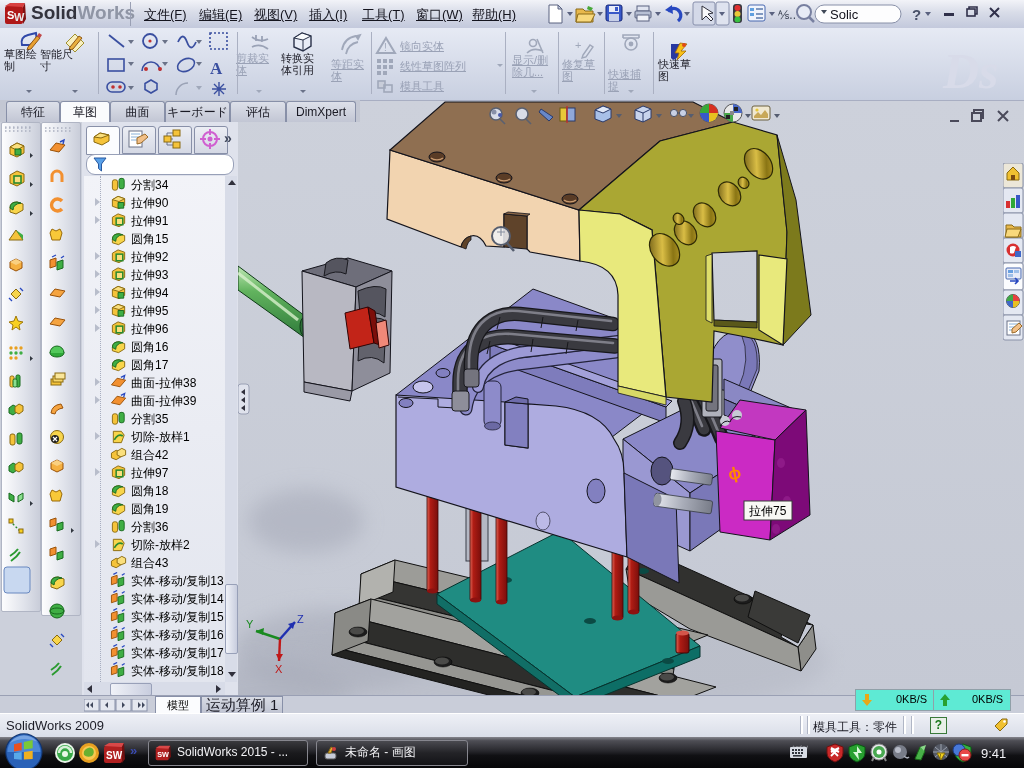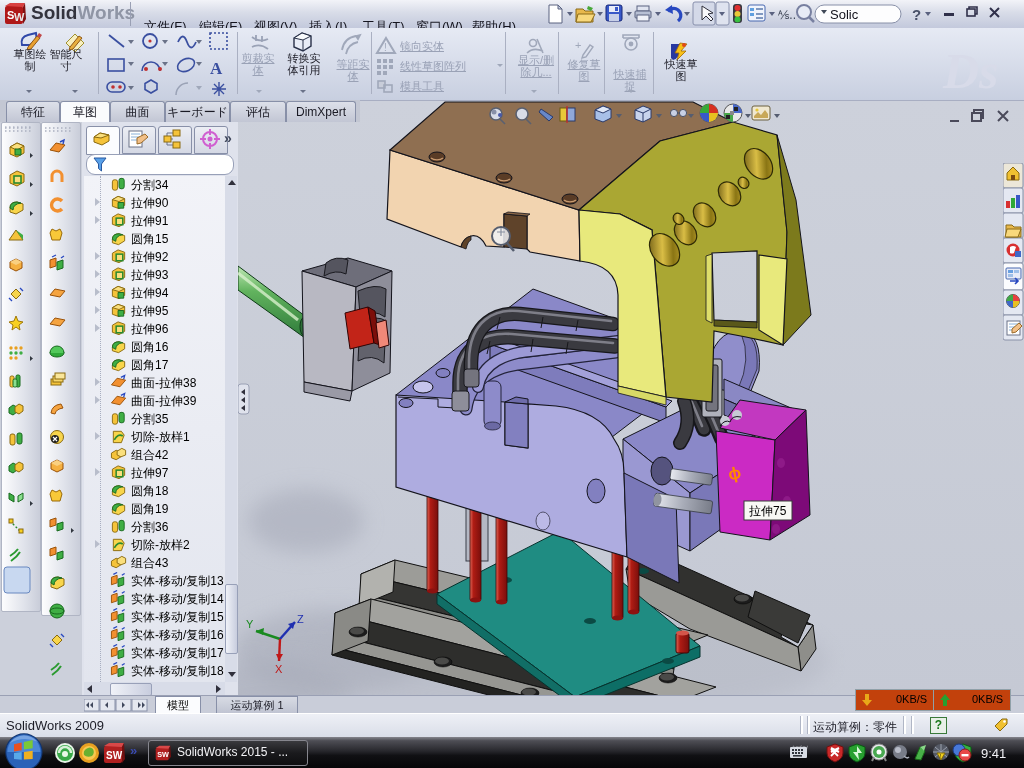--- a/index.html
+++ b/index.html
@@ -4,24 +4,24 @@
 <style>
 html,body{margin:0;padding:0;width:1024px;height:768px;overflow:hidden;}
 body{font-family:"Liberation Sans",sans-serif;position:relative;background:#c9cdd7;}
 .abs{position:absolute;}
 
 #titlebar{left:0;top:0;width:1024px;height:28px;background:linear-gradient(#f2f3f8,#d8dce8 45%,#c3c9dc);border-bottom:1px solid #8b92ac;}
 #logocube{left:4px;top:3px;width:22px;height:22px;}
 #logotext{left:31px;top:2px;font-size:19px;font-weight:bold;letter-spacing:0px;color:#33333d;}
 #logotext .w{color:#8f95a5;}
 #menudiv{left:130px;top:2px;width:1px;height:24px;background:#9aa0b4;}
-.menu{top:18px;font-size:13px;color:#15151f;text-decoration:underline;}
+.menu{top:6px;font-size:13px;color:#15151f;text-decoration:underline;}
 
 #cmdbar{left:0;top:28px;width:1024px;height:72px;background:linear-gradient(#e6eaf4,#c8cfe0);border-bottom:1px solid #a8aec2;}
-.cmdtxt{font-size:11px;line-height:12px;text-align:center;color:#23232d;}
+.cmdtxt{font-size:11px;line-height:12px;color:#23232d;}
 .cmdgray{color:#9aa2b6;text-decoration:underline;}
 .vsep{position:absolute;width:1px;background:#aab0c2;}
 .dd{position:absolute;width:0;height:0;border-left:3px solid transparent;border-right:3px solid transparent;border-top:3px solid #6a7288;}
 .ddg{border-top-color:#a0a8ba;}
 
 #tabrow{left:0;top:100px;width:360px;height:22px;background:#c3c7d3;z-index:6;}
 .tab{position:absolute;top:1px;height:20px;background:linear-gradient(#dde0e9,#c2c6d4);border:1px solid #8890a8;border-bottom:none;border-radius:3px 3px 0 0;font-size:12px;color:#1a1a24;text-align:center;line-height:20px;}
 .tab.active{background:#fafbfd;z-index:3;}
 
 #leftbars{left:0;top:122px;width:82px;height:573px;background:#ccd0db;}
@@ -1020,39 +1020,39 @@
         <rect x="48" y="0" width="15" height="12"></rect>
       </g>
   <g fill="#40485c">
         <path d="M5,3 l-3,3 3,3 Z M9,3 l-3,3 3,3 Z"></path>
         <path d="M24,3 l-3,3 3,3 Z"></path>
         <path d="M38,3 l3,3 -3,3 Z"></path>
         <path d="M54,3 l3,3 -3,3 Z M58,3 l3,3 -3,3 Z"></path>
       </g>
  </svg>
  <div class="abs" style="left:155px;top:0;width:44px;height:16px;background:#fbfcfe;border:1px solid #8890a8;border-bottom:none;font-size:11px;text-align:center;line-height:16px;color:#000">模型</div>
- <div class="abs" style="left:216px;top:0;width:80px;height:16px;background:linear-gradient(#d8dbe4,#c0c4d2);border:1px solid #8890a8;border-bottom:none;font-size:11px;text-align:center;line-height:16px;color:#1a1a24">运动算例 1</div>
+ <div class="abs" style="left:201px;top:0;width:80px;height:16px;background:linear-gradient(#d8dbe4,#c0c4d2);border:1px solid #8890a8;border-bottom:none;font-size:15px;text-align:center;line-height:16px;color:#1a1a24">运动算例 1</div>
 </div>
 
-<div class="abs" style="left:855px;top:689px;width:154px;height:20px;background:#c2410c;border:1px solid #90a0a8;font-size:11px;color:#000">
+<div class="abs" style="left:855px;top:689px;width:154px;height:20px;background:#5eead4;border:1px solid #90a0a8;font-size:11px;color:#000">
  <svg class="abs" style="left:5px;top:4px" width="12" height="12" viewBox="0 0 12 12">
       <path d="M6,12 L1,6 h3 V0 h4 V6 h3 Z" fill="#e8a818"></path>
     </svg>
  <div class="abs" style="left:40px;top:3px">0KB/S</div>
  <div class="abs" style="left:77px;top:0;width:1px;height:20px;background:#90a0a8"></div>
  <svg class="abs" style="left:83px;top:4px" width="12" height="12" viewBox="0 0 12 12">
       <path d="M6,0 L11,6 h-3 V12 h-4 V6 h-3 Z" fill="#28a030"></path>
     </svg>
  <div class="abs" style="left:116px;top:3px">0KB/S</div>
 </div>
 <div class="abs" id="statusbar">
  <div class="abs" style="left:6px;top:4px">SolidWorks 2009</div>
  <div class="abs" style="left:800px;top:2px;width:2px;height:18px;background:#fff;border-left:1px solid #b0b6c6"></div>
  <div class="abs" style="left:807px;top:2px;width:2px;height:18px;background:#fff;border-left:1px solid #b0b6c6"></div>
- <div class="abs" style="left:813px;top:5px;font-size:12px">运动算例：零件</div>
+ <div class="abs" style="left:813px;top:5px;font-size:12px">模具工具：零件</div>
  <div class="abs" style="left:903px;top:2px;width:2px;height:18px;background:#fff;border-left:1px solid #b0b6c6"></div>
  <div class="abs" style="left:911px;top:2px;width:2px;height:18px;background:#fff;border-left:1px solid #b0b6c6"></div>
  <div class="abs" style="left:930px;top:3px;width:15px;height:15px;background:#e8f0e8;border:1px solid #3a7a3a;color:#187818;font-size:12px;font-weight:bold;text-align:center;line-height:15px">?</div>
  <svg class="abs" style="left:993px;top:3px" width="16" height="16" viewBox="0 0 16 16">
       <path d="M2,9 L9,2 h5 v5 L7,14 Z" fill="#f0c030" stroke="#8a6a10"></path>
       <circle cx="11.5" cy="4.5" r="1.3" fill="#fff"></circle>
     </svg>
 </div>
 <div class="abs" id="taskbar">
  <svg class="abs" style="left:3px;top:-5px" width="44" height="41" viewBox="0 0 40 37">
@@ -1083,20 +1083,28 @@
  </svg>
  <div class="taskbtn" style="left:148px;width:158px;background:linear-gradient(#3a3a3e,#1a1a1d 50%,#0e0e10)">
   <svg class="abs" style="left:6px;top:4px" width="16" height="16" viewBox="0 0 22 22">
         <rect x="1" y="4" width="18" height="17" rx="2" fill="#b02020"></rect>
         <path d="M1,4 l5,-3 15,0 -2,4 Z" fill="#d84848"></path>
         <path d="M19,5 l2,-4 1,15 -3,4 Z" fill="#701010"></path>
         <text x="3" y="17" font-size="10" font-weight="bold" fill="#fff">SW</text>
       </svg>
   <span style="position:absolute;left:28px">SolidWorks 2015 - ...</span>
  </div>
+ <div class="taskbtn" style="left:316px;width:150px">
+  <svg class="abs" style="left:6px;top:4px" width="16" height="16" viewBox="0 0 16 16">
+        <rect x="2" y="8" width="11" height="6" rx="2" fill="#c8ccd8" stroke="#555"></rect>
+        <path d="M5,8 l3,-6 2,1 -2,5 Z" fill="#e8b030" stroke="#8a6a10"></path>
+        <circle cx="11" cy="4" r="2" fill="#d04040"></circle>
+      </svg>
+  <span style="position:absolute;left:28px">未命名 - 画图</span>
+ </div>
  <svg class="abs" style="left:790px;top:8px" width="18" height="14" viewBox="0 0 18 14">
       <rect x="0" y="2" width="17" height="11" rx="1" fill="#d8dce4"></rect>
       <g fill="#30343c">
         <rect x="2" y="4" width="2" height="2"></rect>
         <rect x="5" y="4" width="2" height="2"></rect>
         <rect x="8" y="4" width="2" height="2"></rect>
         <rect x="11" y="4" width="2" height="2"></rect>
         <rect x="2" y="7" width="2" height="2"></rect>
         <rect x="5" y="7" width="2" height="2"></rect>
         <rect x="8" y="7" width="2" height="2"></rect>

